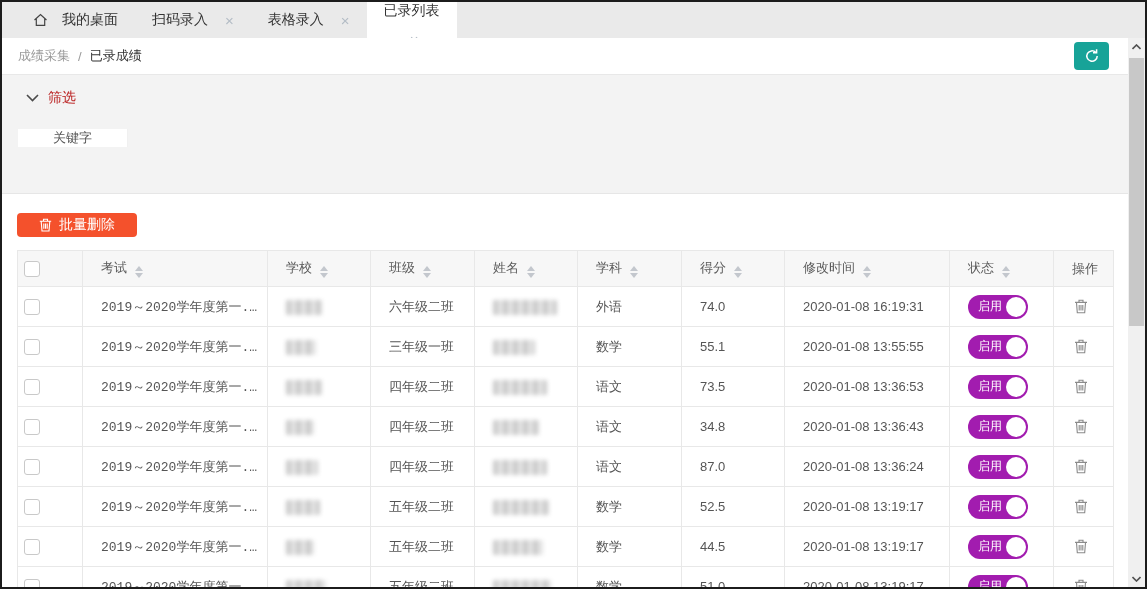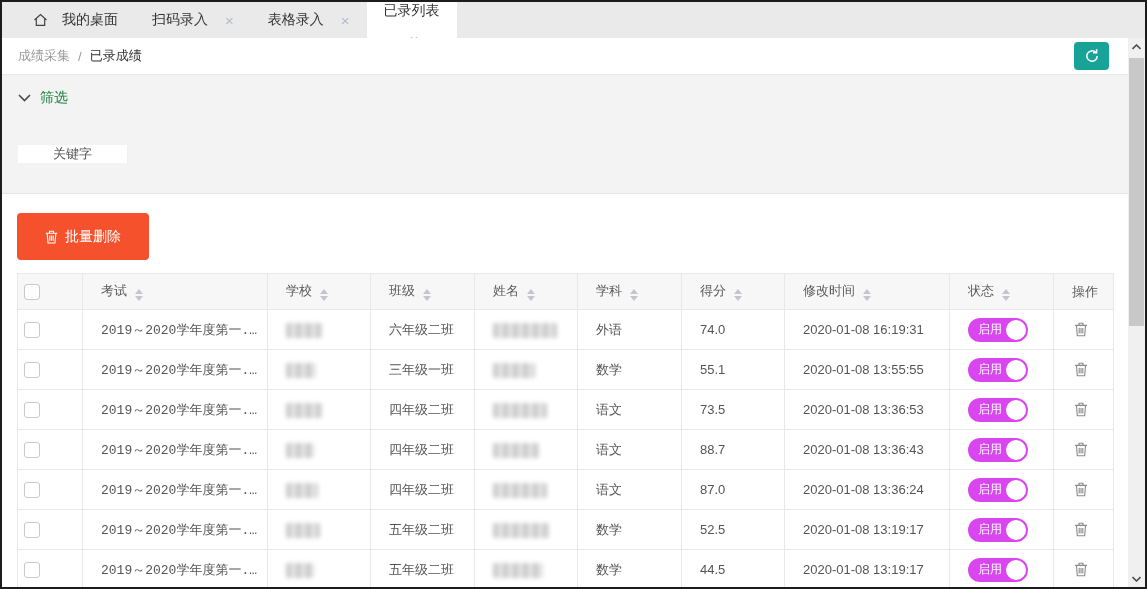--- a/index.html
+++ b/index.html
@@ -35,36 +35,36 @@
   .crumb-sep { color:#999; margin:0 8px; }
   .crumb-current { color:#333; }
   .refresh-btn {
     position:absolute; right:19px; top:4px; width:35px; height:28px;
     background:#17a398; border:none; border-radius:4px; cursor:pointer;
     display:flex; align-items:center; justify-content:center;
   }
 
   
   .filter-panel { height:119px; background:#f3f3f3; border-bottom:1px solid #e6e6e6; }
-  .filter-head { display:flex; align-items:center; gap:9px; padding:14px 16px 12px; font-size:14px; color:#15803d; cursor:pointer; }
-  .filter-row { display:flex; margin:20px 16px 0; height:30px;align-items:center; }
+  .filter-head { display:flex; align-items:center; gap:9px; padding:14px 24px 12px; font-size:14px; color:#b91c1c; cursor:pointer; }
+  .filter-row { display:flex; margin:4px 16px 0; height:30px;align-items:center; }
   .kw-label {
     width:110px; background:#fff; display:flex; align-items:center; justify-content:center;
     font-size:13px; color:#555; border-right:1px solid #f0f0f0;
   }
   .kw-input {
     flex:1; height:30px; border:none; outline:none; background:#fff;
     font-size:13px; color:#333; padding:0 12px; font-family:inherit;
   }
   .kw-input::placeholder { color:#a9a9a9; }
 
   
   .main { padding:19px 15px 0; }
   .batch-del {
-    display:inline-flex; align-items:center; gap:7px; height:47px; padding:0 28px;
+    display:inline-flex; align-items:center; gap:7px; height:24px; padding:0 22px;
     background:#f4512c; color:#fff; border:none; border-radius:4px;
     font-size:14px; cursor:pointer; font-family:inherit;
   }
   table { border-collapse:collapse; table-layout:fixed; margin-top:13px; width:1096px; }
   th, td { border:1px solid #e8e8e8; font-weight:normal; text-align:left; overflow:hidden; }
   thead th { height:36px; background:#f7f7f7; color:#5a5a5a; font-size:13px; padding:0 0 0 18px; white-space:nowrap; }
   tbody td { height:40px; color:#555; font-size:13px; padding:0 0 0 18px; white-space:nowrap; background:#fff; }
   th.sel, td.sel { padding-left:6px; }
   .truncate { display:block; max-width:160px; overflow:hidden; text-overflow:ellipsis; white-space:nowrap;font-family:Liberation Mono, monospace; }
 
@@ -75,21 +75,21 @@
   .sort { display:inline-flex; flex-direction:column; gap:2px; margin-left:8px; vertical-align:1px; cursor:pointer; }
   .sort i { display:block; width:0; height:0; border-left:4px solid transparent; border-right:4px solid transparent; }
   .sort .su { border-bottom:5px solid #c3c7cd; }
   .sort .sd { border-top:5px solid #c3c7cd; }
 
   .redact { display:inline-block; height:15px; border-radius:2px; vertical-align:middle;
     background:repeating-linear-gradient(90deg,#cbcbcb 0 5px,#e4e4e4 5px 10px); filter:blur(2.2px); }
 
   .toggle {
     position:relative; display:inline-flex; align-items:center;
-    width:60px; height:24px; border-radius:12px; background:#d946ef; cursor:pointer;
+    width:60px; height:24px; border-radius:12px; background:#a21caf; cursor:pointer;
   }
   .toggle-label { color:#fff; font-size:12px; margin-left:10px; }
   .knob { position:absolute; right:2px; top:2px; width:20px; height:20px; border-radius:50%; background:#fff; }
 
   .row-trash { display:inline-flex; cursor:pointer; padding:2px; }
 
   
   .vscroll { position:absolute; top:36px; right:0; bottom:0; width:17px; background:#f0f0f0; }
   .vs-btn { position:absolute; left:0; width:17px; height:17px; display:flex; align-items:center; justify-content:center; cursor:pointer; }
   .vs-up { top:0; } .vs-down { bottom:0; }
@@ -282,21 +282,21 @@
             </tr>
             <tr>
               <td class="sel"><span class="cb"></span></td>
               <td>
                 <span class="truncate">2019～2020学年度第一...</span>
               </td>
               <td><span class="redact" style="width: 28px;"></span></td>
               <td>四年级二班</td>
               <td><span class="redact" style="width: 46px;"></span></td>
               <td>语文</td>
-              <td>88.7</td>
+              <td>34.8</td>
               <td>2020-01-08 13:36:43</td>
               <td><span class="toggle">
                   <span class="toggle-label">启用</span>
                   <span class="knob"></span>
                 </span></td>
               <td><span class="row-trash">
                   <svg width="14" height="15" viewBox="0 0 14 15">
                     <path d="M1 3.4 H13 M5 3.2 V1.3 H9 V3.2 M2.5 3.6 L3.3 13.7 H10.7 L11.5 3.6 M5.2 5.9 V11.4 M7 5.9 V11.4 M8.8 5.9 V11.4" fill="none" stroke="#8a8a8a" stroke-width="1.1"></path>
                   </svg>
                 </span></td>

